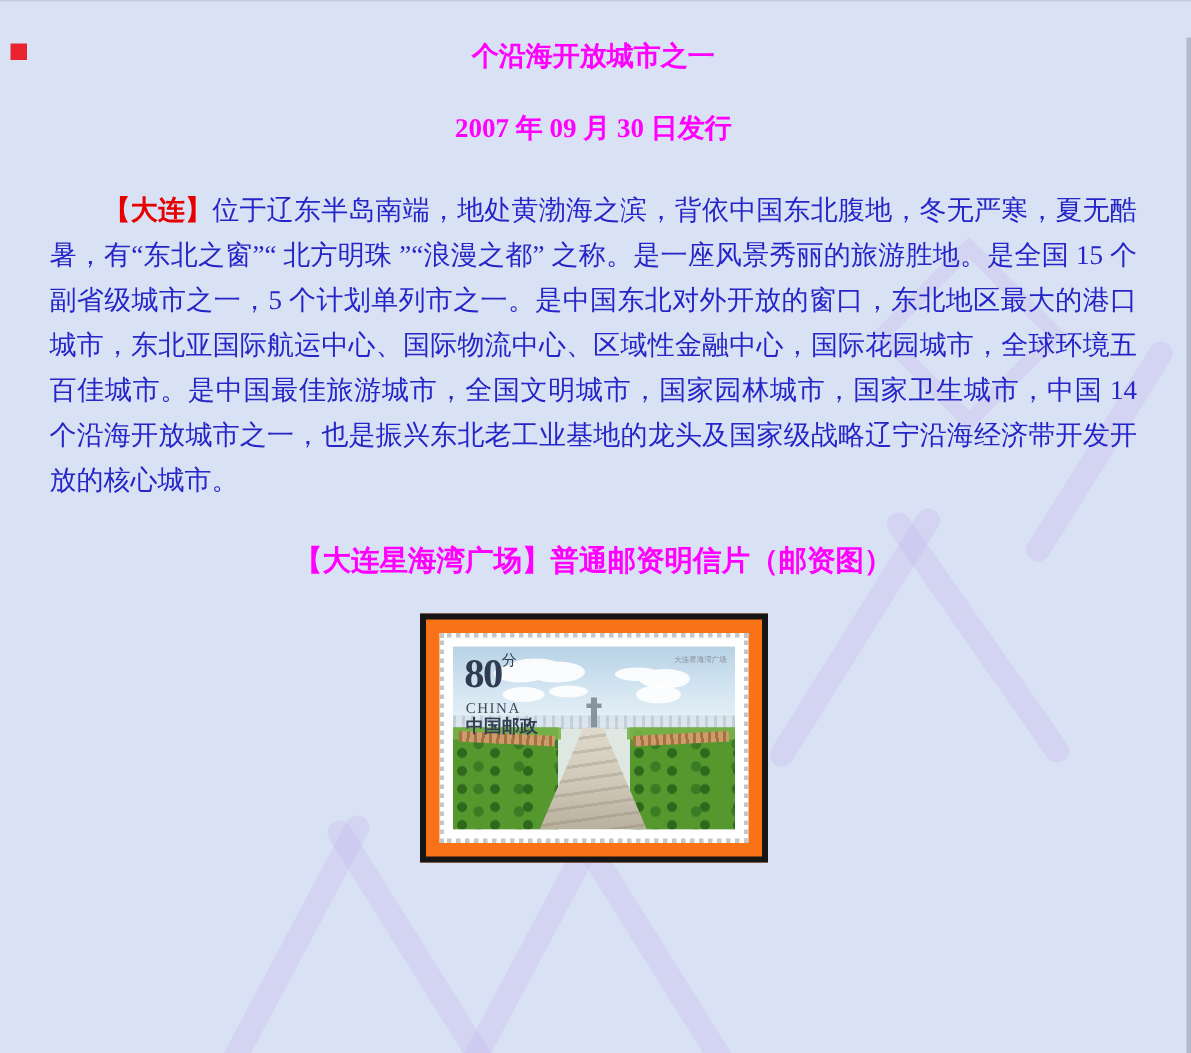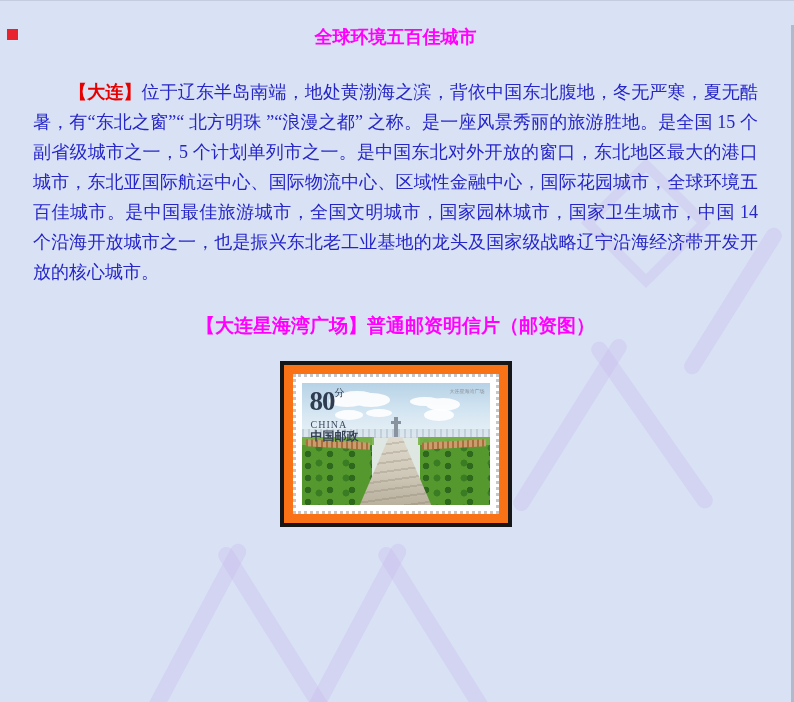--- a/index.html
+++ b/index.html
@@ -111,22 +111,23 @@
     <div class="wm-stroke wm-s6"></div>
     <div class="wm-stroke wm-s7"></div>
     <div class="wm-diamond"></div>
   </div>
 
   <div class="red-marker"></div>
 
   <div class="content">
 
 
-    <h2 class="center magenta title-line2">全球环境五百佳城市</h2>
+    <h2 class="center magenta title-line2">个沿海开放城市之一</h2>
 
+    <h2 class="center magenta title-line3">2007 年 09 月 30 日发行</h2>
 
     <p class="body-para intro-para"><span class="red bold">【大连】</span><span class="blue">位于辽东半岛南端，地处黄渤海之滨，背依中国东北腹地，冬无严寒，夏无酷暑，有“东北之窗”“ 北方明珠 ”“浪漫之都” 之称。是一座风景秀丽的旅游胜地。是全国 15 个副省级城市之一，5 个计划单列市之一。是中国东北对外开放的窗口，东北地区最大的港口城市，东北亚国际航运中心、国际物流中心、区域性金融中心，国际花园城市，全球环境五百佳城市。是中国最佳旅游城市，全国文明城市，国家园林城市，国家卫生城市，中国 14 个沿海开放城市之一，也是振兴东北老工业基地的龙头及国家级战略辽宁沿海经济带开发开放的核心城市。</span></p>
 
 
     <h3 class="center magenta section-heading">【大连星海湾广场】普通邮资明信片（邮资图）</h3>
 
     <div class="stamp-frame">
       <div class="stamp">
         <div class="photo">
           <div class="sky"></div>

